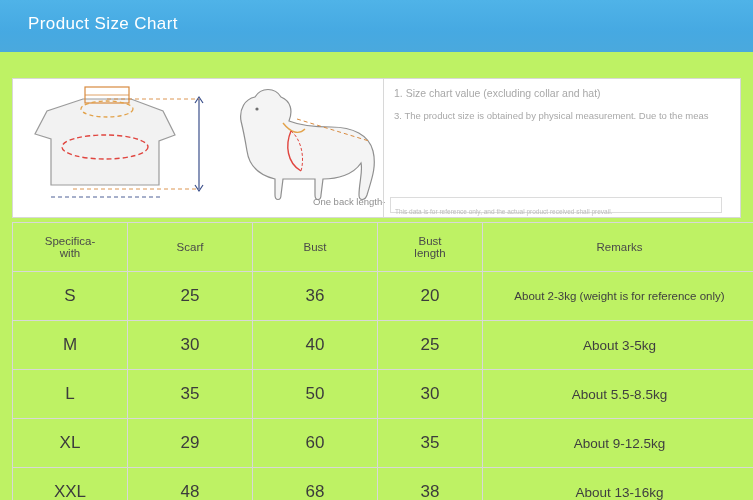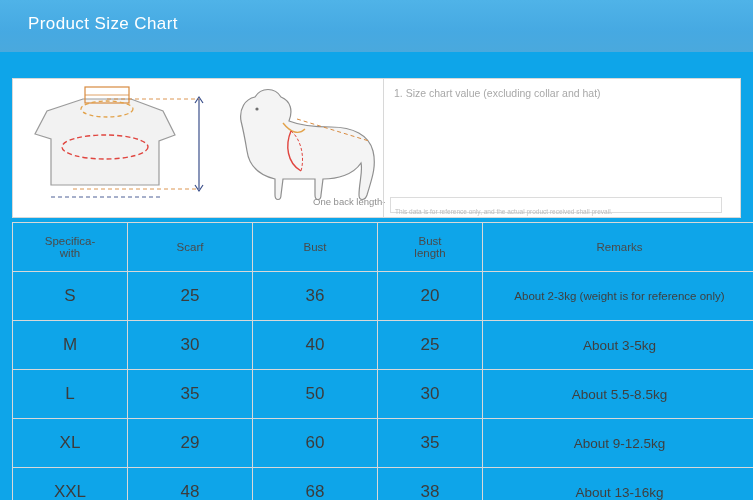--- a/index.html
+++ b/index.html
@@ -10,21 +10,21 @@
     width: 753px;
     height: 500px;
     background: #ffffff;
     font-family: "Liberation Sans", sans-serif;
     overflow: hidden;
   }
   .page {
     position: relative;
     width: 753px;
     height: 500px;
-    background: #0ea5e9;
+    background: #bef264;
     box-sizing: border-box;
   }
   
   .banner {
     position: absolute;
     left: 0;
     top: 0;
     width: 753px;
     height: 52px;
     background: linear-gradient(to bottom, #4fb3e8 0%, #46a9e2 60%, #4aa9dd 100%);
@@ -194,20 +194,21 @@
 
       <path d="M78 52 C72 66, 74 84, 88 92" fill="none" stroke="#e0453f" stroke-width="1.4"></path>
       <path d="M78 52 C88 60, 92 78, 88 92" fill="none" stroke="#e0453f" stroke-width="1.0" stroke-dasharray="3,2"></path>
 
       <line x1="84" y1="40" x2="156" y2="62" stroke="#d88a3f" stroke-width="1.0" stroke-dasharray="4,3"></line>
     </svg>
     <div class="one-back-label">One back length-</div>
 
     <div class="notes">
       <div class="note-line">1. Size chart value (excluding collar and hat)</div>
+      <div class="note-line small">3. The product size is obtained by physical measurement. Due to the meas</div>
       <div class="note-box">
         <span>This data is for reference only, and the actual product received shall prevail.</span>
       </div>
     </div>
   </div>
 
   <table class="size-table">
     <tbody>
         <tr class="head">
       <td class="col-spec">

